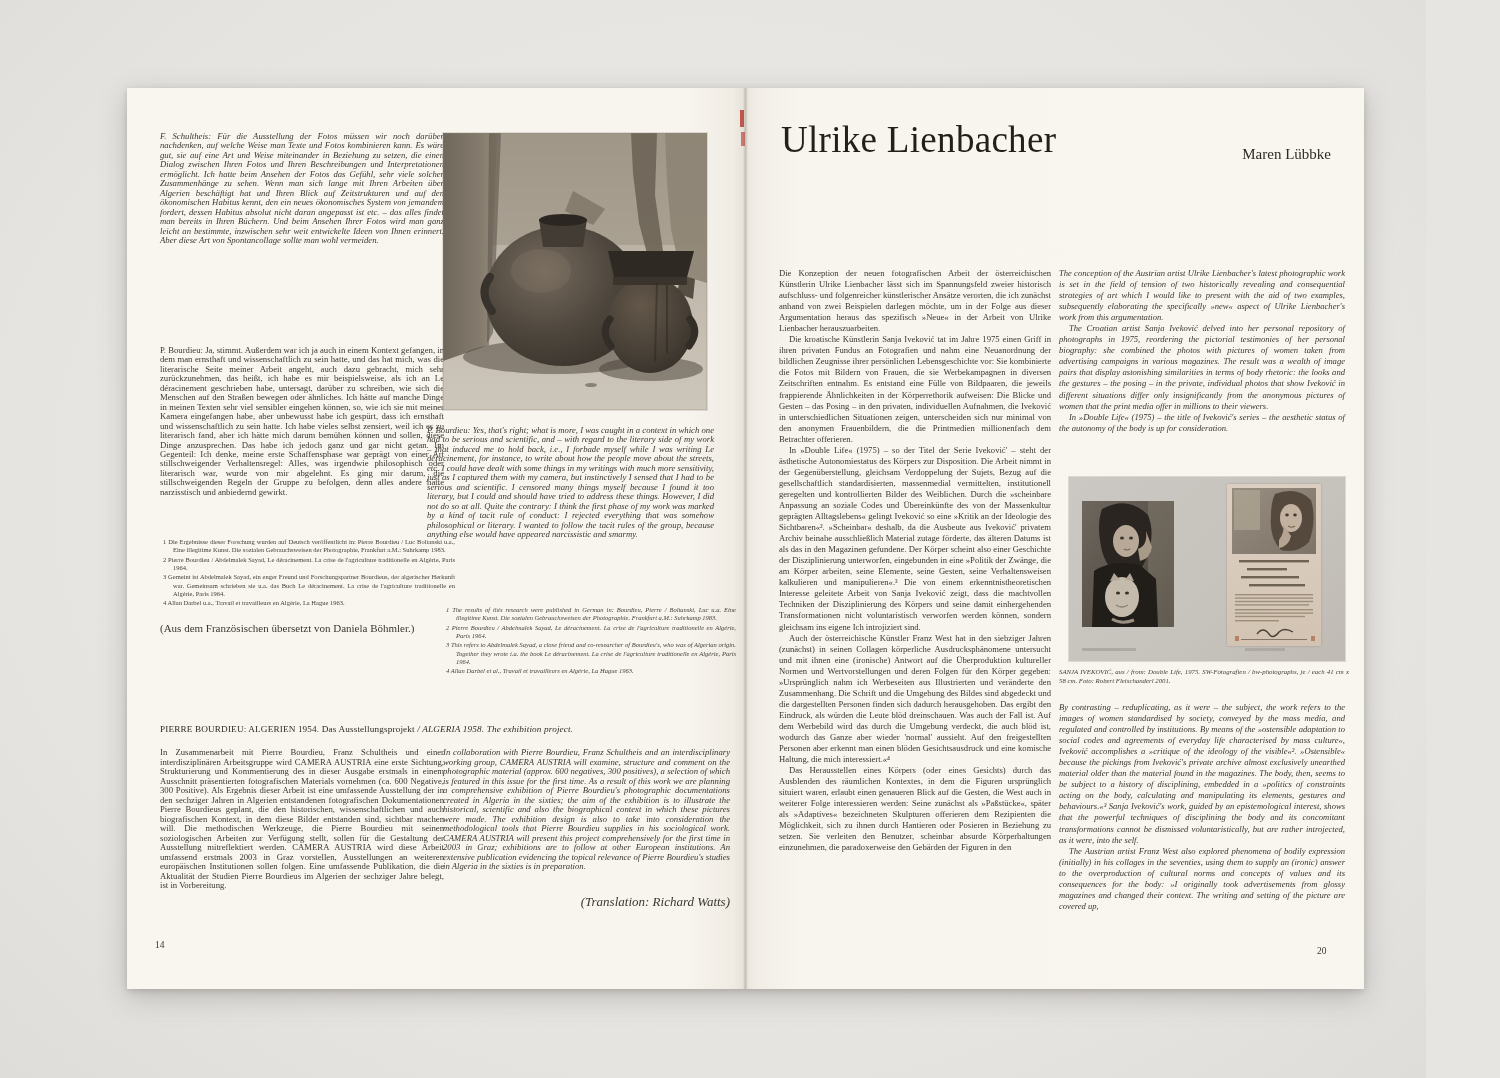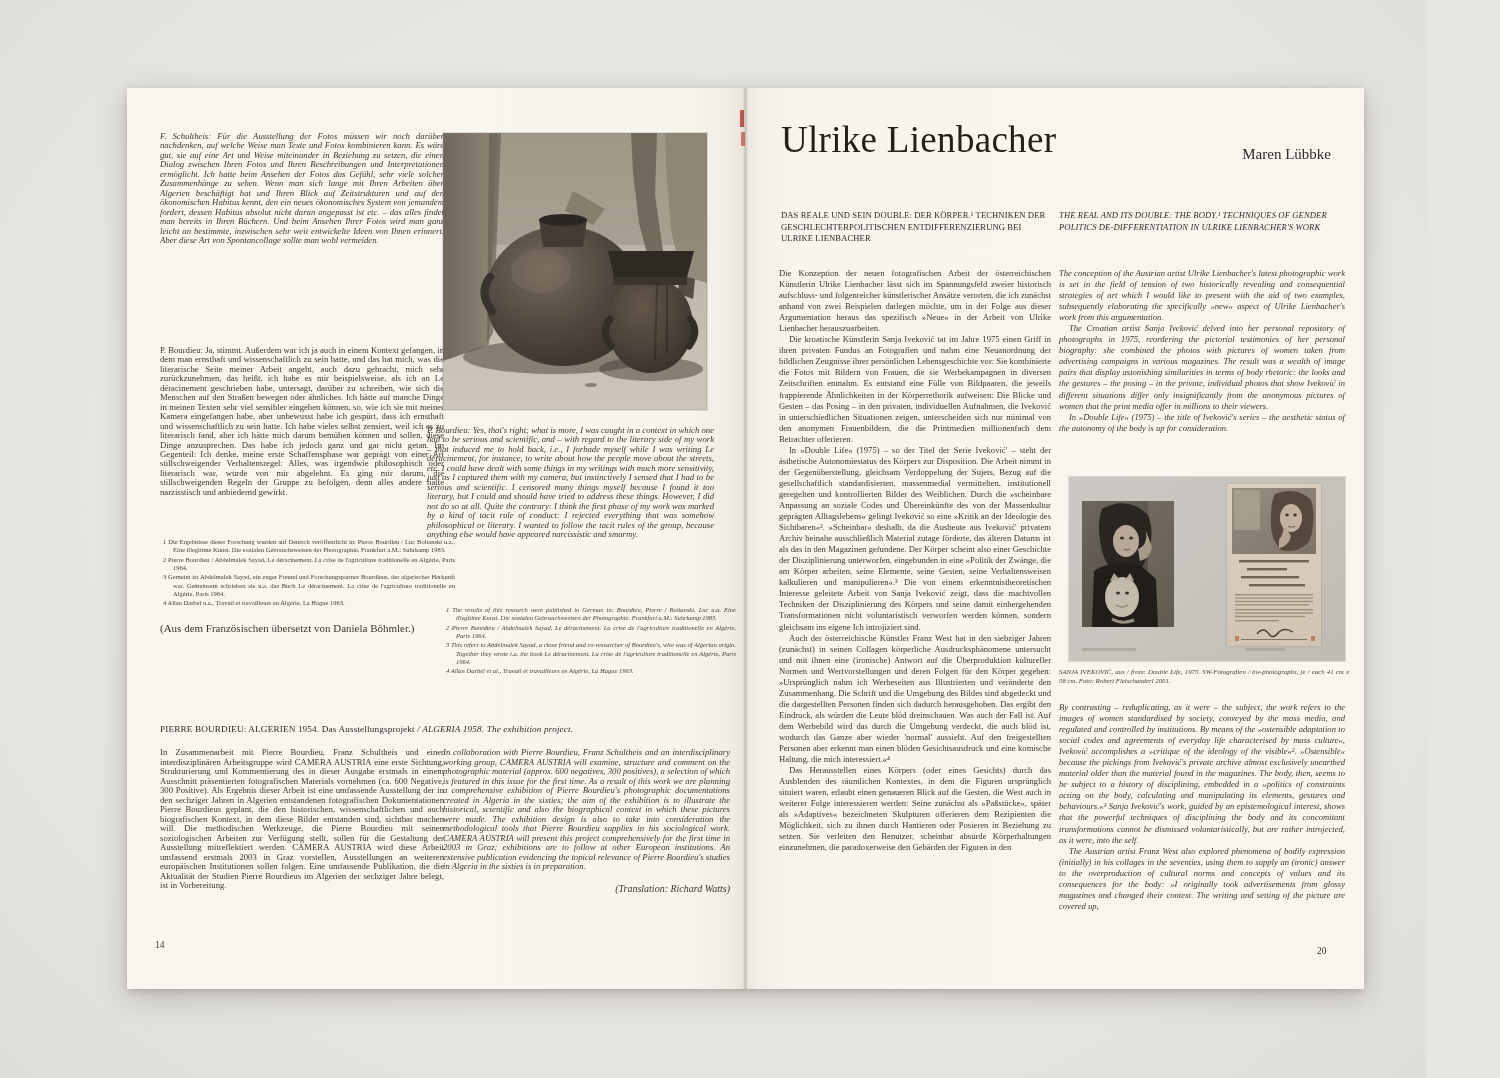--- a/index.html
+++ b/index.html
@@ -28,21 +28,21 @@
   p{margin:0;}
   .just{text-align:justify;}
   .ital{font-style:italic;}
   .dlg{font-size:8.7px;line-height:9.45px;color:#3a3731;}
   .fn{font-size:6.5px;line-height:8.35px;color:#423f39;}
   .fn p{padding-left:10px;text-indent:-10px;}
   .fn p + p{margin-top:1px;}
   .translator{font-size:11px;text-align:left;color:#3a3731;}
   .lhead{font-size:9.2px;letter-spacing:.15px;color:#2f2c27;white-space:nowrap;}
   .proj{font-size:8.7px;line-height:9.5px;color:#3a3731;}
-  .credit{text-align:right;margin-top:12px;font-size:10px;}
+  .credit{text-align:right;margin-top:25px;font-size:13px;}
   .pagenum{font-size:9.5px;color:#3a3731;}
 
   .title{font-size:37px;letter-spacing:.3px;color:#232019;white-space:nowrap;}
   .author{font-size:15px;color:#2e2b26;}
   .rhead{font-size:8.6px;line-height:11.6px;letter-spacing:.1px;color:#2f2c27;}
   .rcol{font-size:8.6px;line-height:11.05px;color:#3a3731;}
   .ind p + p{text-indent:10px;}
   .cap{font-size:6.8px;line-height:8.9px;color:#45423c;}
 
   
@@ -159,22 +159,20 @@
       </div>
 
       <div class="abs pagenum" style="left:28px;top:852px;">14</div>
     </div>
 
     <div class="page page-right">
 
       <div class="abs title" style="left:36px;top:30px;">Ulrike Lienbacher</div>
       <div class="abs author" style="right:33px;top:58px;">Maren Lübbke</div>
 
-      <div class="abs rhead" style="left:36px;top:122px;width:268px;">DAS REALE UND SEIN DOUBLE: DER KÖRPER.¹ TECHNIKEN DER GESCHLECHTERPOLITISCHEN ENTDIFFERENZIERUNG BEI ULRIKE LIENBACHER</div>
-      <div class="abs rhead ital" style="left:314px;top:122px;width:286px;">THE REAL AND ITS DOUBLE: THE BODY.¹ TECHNIQUES OF GENDER POLITICS DE-DIFFERENTIATION IN ULRIKE LIENBACHER'S WORK</div>
 
       <div class="abs rcol just ind" style="left:34px;top:180px;width:272px;">
         <p>Die Konzeption der neuen fotografischen Arbeit der österreichischen Künstlerin Ulrike Lienbacher lässt sich im Spannungsfeld zweier historisch aufschluss- und folgenreicher künstlerischer Ansätze verorten, die ich zunächst anhand von zwei Beispielen darlegen möchte, um in der Folge aus dieser Argumentation heraus das spezifisch »Neue« in der Arbeit von Ulrike Lienbacher herauszuarbeiten.</p>
         <p>Die kroatische Künstlerin Sanja Iveković tat im Jahre 1975 einen Griff in ihren privaten Fundus an Fotografien und nahm eine Neuanordnung der bildlichen Zeugnisse ihrer persönlichen Lebensgeschichte vor: Sie kombinierte die Fotos mit Bildern von Frauen, die sie Werbekampagnen in diversen Zeitschriften entnahm. Es entstand eine Fülle von Bildpaaren, die jeweils frappierende Ähnlichkeiten in der Körperrethorik aufweisen: Die Blicke und Gesten – das Posing – in den privaten, individuellen Aufnahmen, die Iveković in unterschiedlichen Situationen zeigen, unterscheiden sich nur minimal von den anonymen Frauenbildern, die die Printmedien millionenfach dem Betrachter offerieren.</p>
         <p>In »Double Life« (1975) – so der Titel der Serie Iveković' – steht der ästhetische Autonomiestatus des Körpers zur Disposition. Die Arbeit nimmt in der Gegenüberstellung, gleichsam Verdoppelung der Sujets, Bezug auf die gesellschaftlich standardisierten, massenmedial vermittelten, institutionell geregelten und kontrollierten Bilder des Weiblichen. Durch die »scheinbare Anpassung an soziale Codes und Übereinkünfte des von der Massenkultur geprägten Alltagslebens« gelingt Iveković so eine »Kritik an der Ideologie des Sichtbaren«². »Scheinbar« deshalb, da die Ausbeute aus Iveković' privatem Archiv beinahe ausschließlich Material zutage förderte, das älteren Datums ist als das in den Magazinen gefundene. Der Körper scheint also einer Geschichte der Disziplinierung unterworfen, eingebunden in eine »Politik der Zwänge, die am Körper arbeiten, seine Elemente, seine Gesten, seine Verhaltensweisen kalkulieren und manipulieren«.³ Die von einem erkenntnistheoretischen Interesse geleitete Arbeit von Sanja Iveković zeigt, dass die machtvollen Techniken der Disziplinierung des Körpers und seine damit einhergehenden Transformationen nicht voluntaristisch verworfen werden können, sondern gleichsam ins eigene Ich introjiziert sind.</p>
         <p>Auch der österreichische Künstler Franz West hat in den siebziger Jahren (zunächst) in seinen Collagen körperliche Ausdrucksphänomene untersucht und mit ihnen eine (ironische) Antwort auf die Überproduktion kultureller Normen und Wertvorstellungen und deren Folgen für den Körper gegeben: »Ursprünglich nahm ich Werbeseiten aus Illustrierten und veränderte den Zusammenhang. Die Schrift und die Umgebung des Bildes sind abgedeckt und die dargestellten Personen finden sich dadurch herausgehoben. Das ergibt den Eindruck, als würden die Leute blöd dreinschauen. Was auch der Fall ist. Auf dem Werbebild wird das durch die Umgebung verdeckt, die auch blöd ist, wodurch das Ganze aber wieder 'normal' aussieht. Auf den freigestellten Personen aber erkennt man einen blöden Gesichtsausdruck und eine komische Haltung, die mich interessiert.«⁴</p>
         <p>Das Herausstellen eines Körpers (oder eines Gesichts) durch das Ausblenden des räumlichen Kontextes, in dem die Figuren ursprünglich situiert waren, erlaubt einen genaueren Blick auf die Gesten, die West auch in weiterer Folge interessieren werden: Seine zunächst als »Paßstücke«, später als »Adaptives« bezeichneten Skulpturen offerieren dem Rezipienten die Möglichkeit, sich zu ihnen durch Hantieren oder Posieren in Beziehung zu setzen. Sie verleiten den Benutzer, scheinbar absurde Körperhaltungen einzunehmen, die paradoxerweise den Gebärden der Figuren in den</p>
       </div>
 
       <div class="abs rcol just ital ind" style="left:314px;top:180px;width:286px;">

